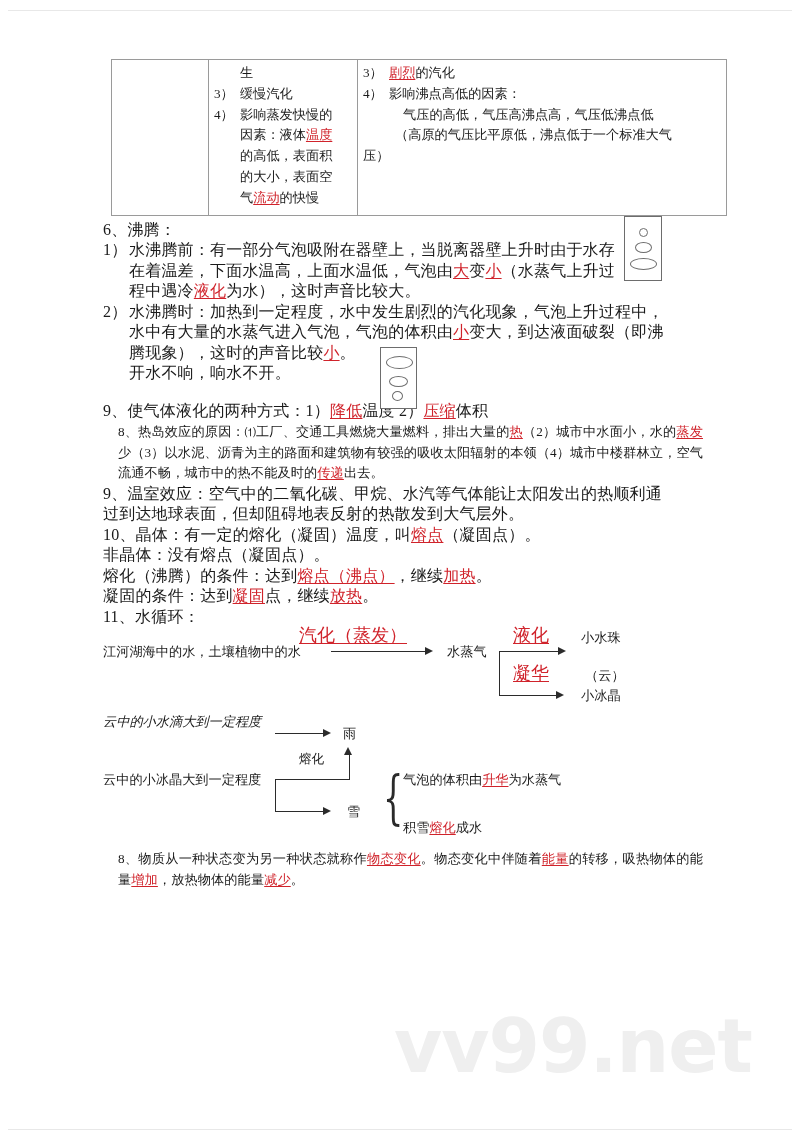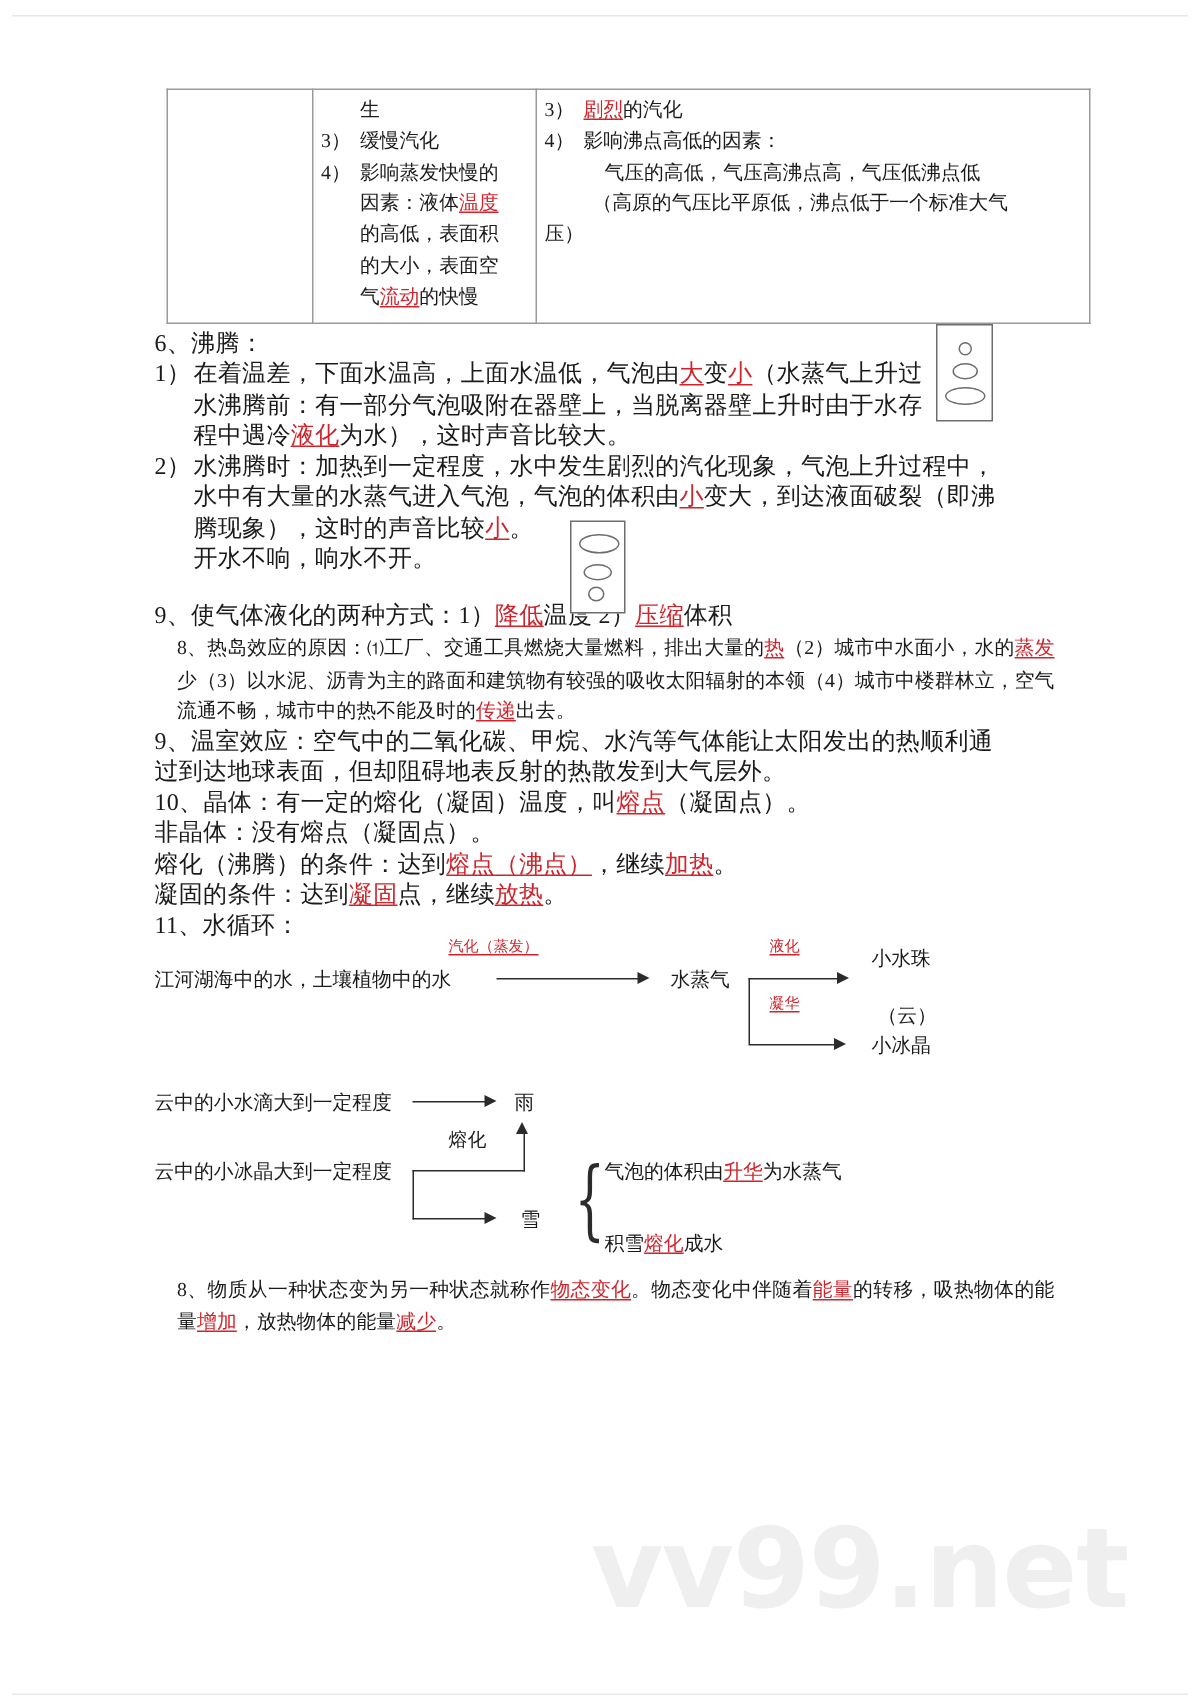--- a/index.html
+++ b/index.html
@@ -78,21 +78,21 @@
   .bub{
     border:1.4px solid #6d6d6d;
     border-radius:50%;
     position:absolute;
     background:#fff;
   }
 
   
   .diagram{position:relative;height:216px;margin-top:2px;}
   .dtxt{position:absolute;font-size:13.2px;line-height:18px;white-space:nowrap;}
-  .dlab{position:absolute;font-size:10px;white-space:nowrap;color:#d0232b;text-decoration:underline;text-decoration-thickness:1px;text-underline-offset:2px;}
+  .dlab{position:absolute;font-size:18px;white-space:nowrap;color:#d0232b;text-decoration:underline;text-decoration-thickness:1px;text-underline-offset:2px;}
   .dlabk{position:absolute;font-size:12.6px;white-space:nowrap;color:#1a1a1a;}
   .hline{position:absolute;height:0;border-top:1.4px solid #2b2b2b;}
   .vline{position:absolute;width:0;border-left:1.4px solid #2b2b2b;}
   .arrowR{position:absolute;width:0;height:0;border-left:8px solid #2b2b2b;border-top:4.5px solid transparent;border-bottom:4.5px solid transparent;}
   .arrowU{position:absolute;width:0;height:0;border-bottom:8px solid #2b2b2b;border-left:4.5px solid transparent;border-right:4.5px solid transparent;}
   .brace{position:absolute;font-size:58px;line-height:58px;color:#2b2b2b;font-family:"DejaVu Serif",serif;font-weight:300;transform:scaleX(.55);transform-origin:left center;}
 
   
   .wm{
     position:absolute;
@@ -150,22 +150,22 @@
       </tr>
     </tbody>
       </table>
 
     <div class="item" style="margin-top:4px;position:relative;">
       <div class="line">6、沸腾：</div>
 
       <div class="hang">
         <span class="lbl line">1）</span>
         <span class="bod">
+          <div class="line"><span>水沸腾前：有一部分气泡吸附在器壁上，当脱离器壁上升时由于水存</span></div>
           <div class="line"><span>在着温差，下面水温高，上面水温低，气泡由</span><span class="ru">大</span><span>变</span><span class="ru">小</span><span>（水蒸气上升过</span></div>
-          <div class="line"><span>水沸腾前：有一部分气泡吸附在器壁上，当脱离器壁上升时由于水存</span></div>
           <div class="line"><span>程中遇冷</span><span class="ru">液化</span><span>为水），这时声音比较大。</span></div>
         </span>
       </div>
 
       <div class="beaker" style="left:521px;top:-4px;width:36px;height:63px;">
         <div class="bub" style="left:14px;top:11px;width:7px;height:7px;"></div>
         <div class="bub" style="left:10px;top:25px;width:15px;height:9px;"></div>
         <div class="bub" style="left:5px;top:41px;width:25px;height:10px;"></div>
       </div>
 
@@ -223,21 +223,21 @@
         <div class="arrowR" style="left:455px;top:17.5px;"></div>
         <div class="dtxt" style="left:478px;top:0;">小水珠</div>
         <div class="dtxt" style="left:482px;top:38px;">（云）</div>
 
         <div class="vline" style="left:396px;top:22px;height:44px;"></div>
         <div class="dlab" style="left:410px;top:32px;">凝华</div>
         <div class="hline" style="left:396px;top:66px;width:58px;"></div>
         <div class="arrowR" style="left:453px;top:61.5px;"></div>
         <div class="dtxt" style="left:478px;top:58px;">小冰晶</div>
 
-        <div class="dtxt" style="left:0px;top:96px;">云中的小水滴大到一定程度</div>
+        <div class="dtxt" style="left:0px;top:84px;font-style:italic;">云中的小水滴大到一定程度</div>
         <div class="hline" style="left:172px;top:104px;width:50px;"></div>
         <div class="arrowR" style="left:220px;top:99.5px;"></div>
         <div class="dtxt" style="left:240px;top:96px;">雨</div>
 
         <div class="dlabk" style="left:196px;top:122px;">熔化</div>
         <div class="arrowU" style="left:241px;top:118px;"></div>
         <div class="vline" style="left:245.5px;top:126px;height:25px;"></div>
         <div class="hline" style="left:172px;top:150px;width:75px;"></div>
 
         <div class="dtxt" style="left:0px;top:142px;">云中的小冰晶大到一定程度</div>

